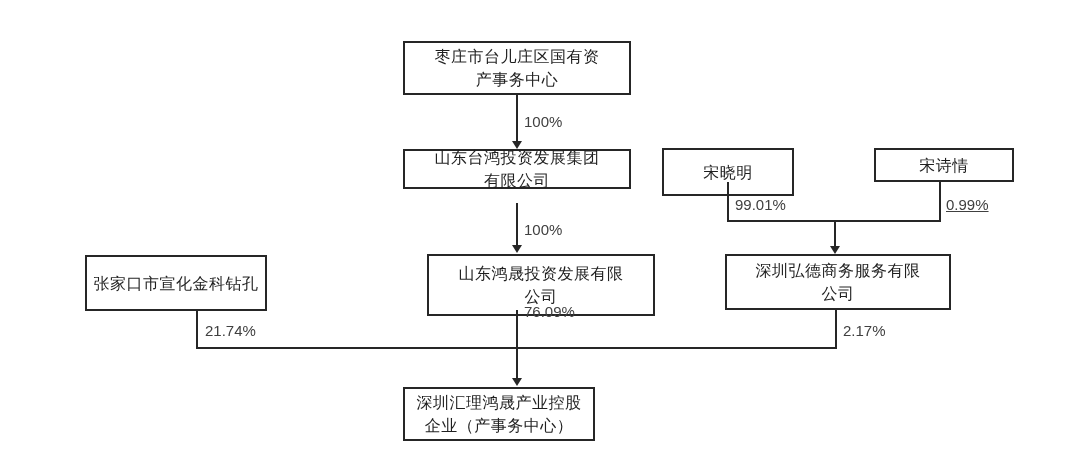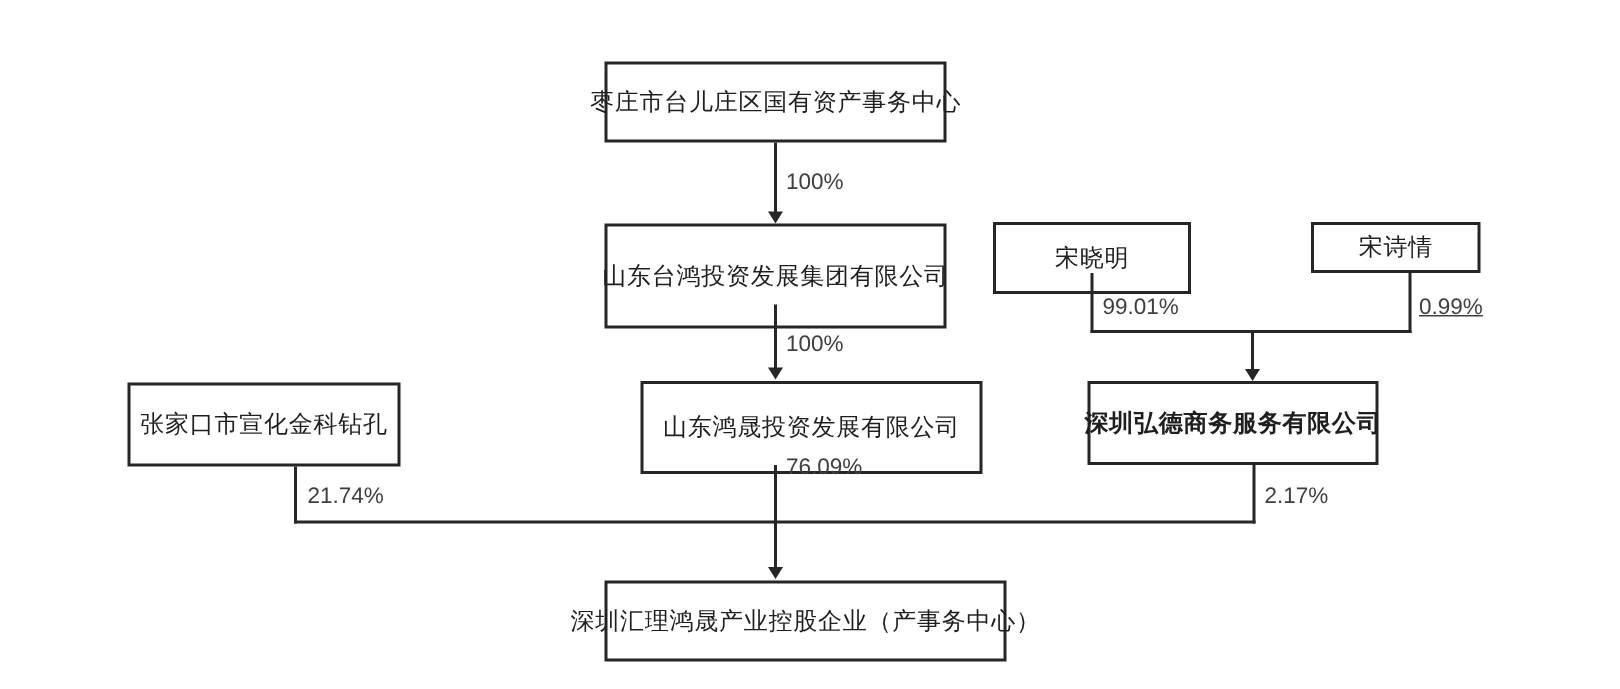--- a/index.html
+++ b/index.html
@@ -11,21 +11,21 @@
     font-family: "Liberation Sans", sans-serif;
     color: #1f1f1f;
     overflow: hidden;
   }
   .node {
     position: absolute;
     box-sizing: border-box;
     border: 2px solid #262626;
     background: #ffffff;
     display: flex;
-    flex-direction: row;
+    flex-direction: column;
     align-items: center;
     justify-content: center;
     text-align: center;
     font-size: 16px;
     line-height: 23px;
     letter-spacing: 0.5px;
   }
   .node span { display: block; white-space: nowrap; }
   .vline, .hline {
     position: absolute;
@@ -51,48 +51,48 @@
 </head>
 <body>
 
 <div class="canvas">
 
   <div class="node" style="left:403px; top:41px; width:228px; height:54px;">
     <span>枣庄市台儿庄区国有资</span>
     <span>产事务中心</span>
   </div>
 
-  <div class="node" style="left:403px; top:149px; width:228px; height:70px;">
+  <div class="node" style="left:403px; top:149px; width:228px; height:40px;">
     <span>山东台鸿投资发展集团</span>
     <span>有限公司</span>
   </div>
 
   <div class="node" style="left:427px; top:254px; width:228px; height:62px;">
     <span>山东鸿晟投资发展有限</span>
     <span>公司</span>
   </div>
 
   <div class="node" style="left:662px; top:148px; width:132px; height:48px;">
     <span>宋晓明</span>
   </div>
 
-  <div class="node" style="left:874px; top:148px; width:113px; height:34px;">
+  <div class="node" style="left:874px; top:148px; width:140px; height:34px;">
     <span>宋诗情</span>
   </div>
 
-  <div class="node" style="left:725px; top:254px; width:194px; height:56px;font-weight:bold;">
+  <div class="node" style="left:725px; top:254px; width:226px; height:56px;">
     <span>深圳弘德商务服务有限</span>
     <span>公司</span>
   </div>
 
   <div class="node" style="left:85px; top:255px; width:182px; height:56px;">
     <span>张家口市宣化金科钻孔</span>
   </div>
 
-  <div class="node" style="left:403px; top:387px; width:268px; height:54px;">
+  <div class="node" style="left:403px; top:387px; width:192px; height:54px;">
     <span>深圳汇理鸿晟产业控股</span>
     <span>企业（产事务中心）</span>
   </div>
 
   <div class="vline" style="left:516px; top:95px; height:47px;"></div>
   <div class="arrow-down" style="left:512px; top:141px;"></div>
   <div class="pct" style="left:524px; top:113px;">100%</div>
 
   <div class="vline" style="left:516px; top:203px; height:43px;"></div>
   <div class="arrow-down" style="left:512px; top:245px;"></div>

